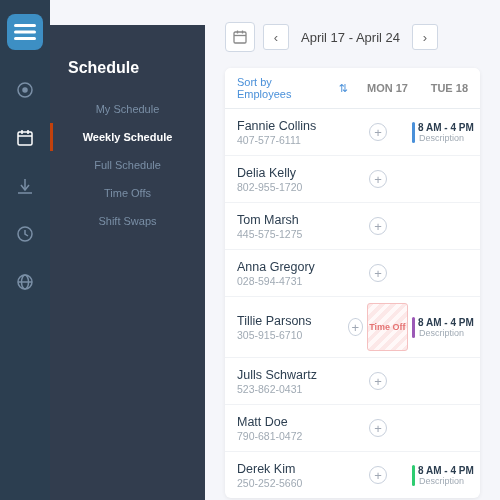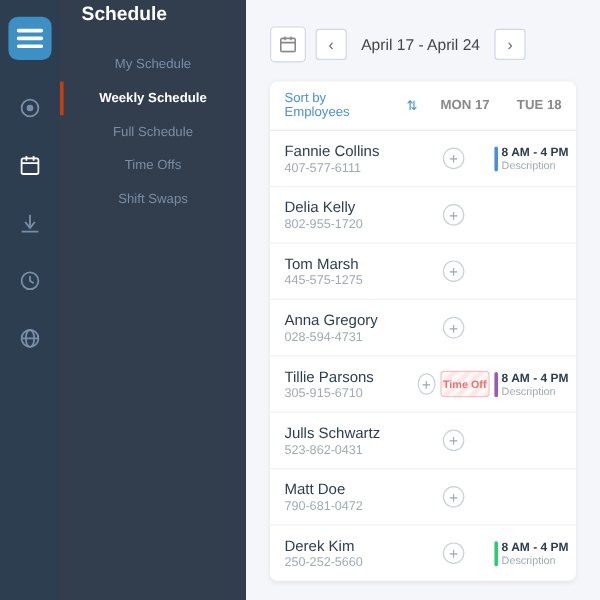--- a/index.html
+++ b/index.html
@@ -39,22 +39,23 @@
     }
     .rail-icon.active {
       color: #fff;
     }
     .rail-icon svg { width: 18px; height: 18px; }
 
     
     .nav-sidebar {
       width: 155px;
       background: #323d4e;
-      padding-top: 4px;
+      padding-top: 34px;
       flex-shrink: 0;
+      margin-top: 25px;
     }
     .nav-title {
       color: #ffffff;
       font-size: 16px;
       font-weight: 600;
       padding: 0 18px 18px;
     }
     .nav-item {
       padding: 8px 18px;
       font-size: 11px;
@@ -201,21 +202,21 @@
       color: #2c3e50;
       font-weight: 600;
       white-space: nowrap;
     }
     .shift-desc {
       font-size: 9px;
       color: #a0aab4;
     }
     .time-off-block {
       width: 52px;
-      height: 22px;
+      height: 48px;
       background: repeating-linear-gradient(
         -45deg,
         #fce8e8,
         #fce8e8 4px,
         #fff8f8 4px,
         #fff8f8 8px
       );
       border: 1px solid #f5c0c0;
       border-radius: 3px;
       display: flex;
@@ -224,20 +225,21 @@
     }
     .time-off-label {
       font-size: 9px;
       color: #e57373;
       font-weight: 600;
       white-space: nowrap;
     }
     .cell-with-shift {
       position: relative;
       padding-left: 4px;
+      text-align: right;
     }
   </style>
 </head>
 <body>
 
 <div class="icon-rail">
   <div class="icon-rail-top">
     <svg width="22" height="22" viewBox="0 0 22 22" fill="none">
       <rect y="3" width="22" height="3" rx="1.5" fill="white"></rect>
       <rect y="9.5" width="22" height="3" rx="1.5" fill="white"></rect>

